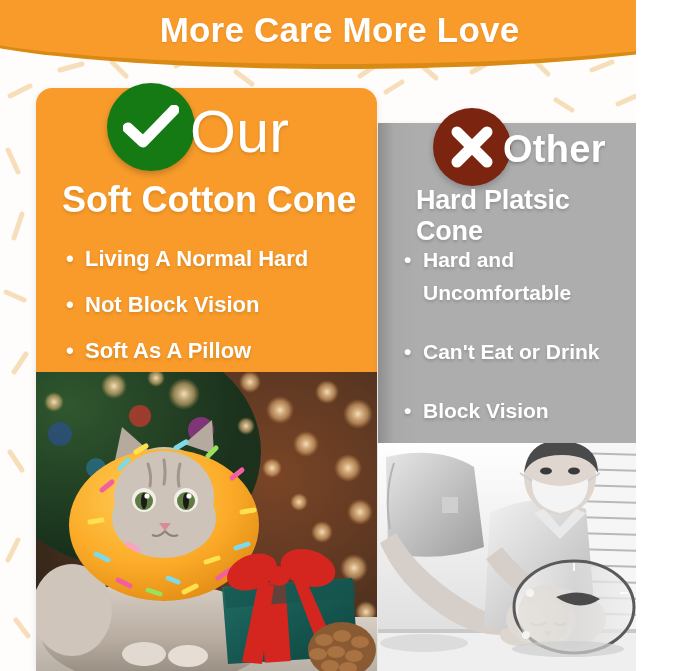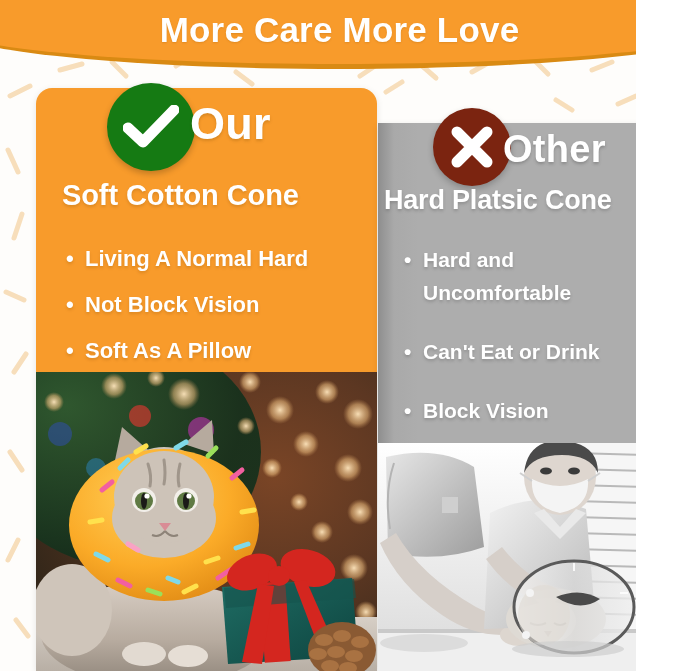--- a/index.html
+++ b/index.html
@@ -107,22 +107,22 @@
   }
   .badge svg { display: block; }
 
   
   .head-our {
     position: absolute;
     left: 190px;
     top: 98px;
     z-index: 7;
     color: #ffffff;
-    font-size: 45px;
-    font-weight: bold;
+    font-size: 59px;
+    font-weight: normal;
     letter-spacing: 0.3px;
     text-shadow: 0 2px 3px rgba(120,70,0,0.25);
   }
   .head-other {
     position: absolute;
     left: 503px;
     top: 128px;
     z-index: 7;
     color: #ffffff;
     font-size: 38px;
@@ -131,28 +131,28 @@
     text-shadow: 0 2px 3px rgba(60,60,60,0.30);
     text-align: right;
   }
 
   .sub-our {
     position: absolute;
     left: 62px;
     top: 179px;
     z-index: 7;
     color: #ffffff;
-    font-size: 29px;
+    font-size: 36px;
     font-weight: bold;
     letter-spacing: -0.1px;
     text-shadow: 0 2px 3px rgba(120,70,0,0.22);
   }
   .sub-other {
     position: absolute;
-    left: 384px;
+    left: 416px;
     top: 185px;
     z-index: 7;
     color: #ffffff;
     font-size: 27px;
     font-weight: bold;
     letter-spacing: -0.2px;
     text-shadow: 0 2px 3px rgba(60,60,60,0.26);
   }
 
   

